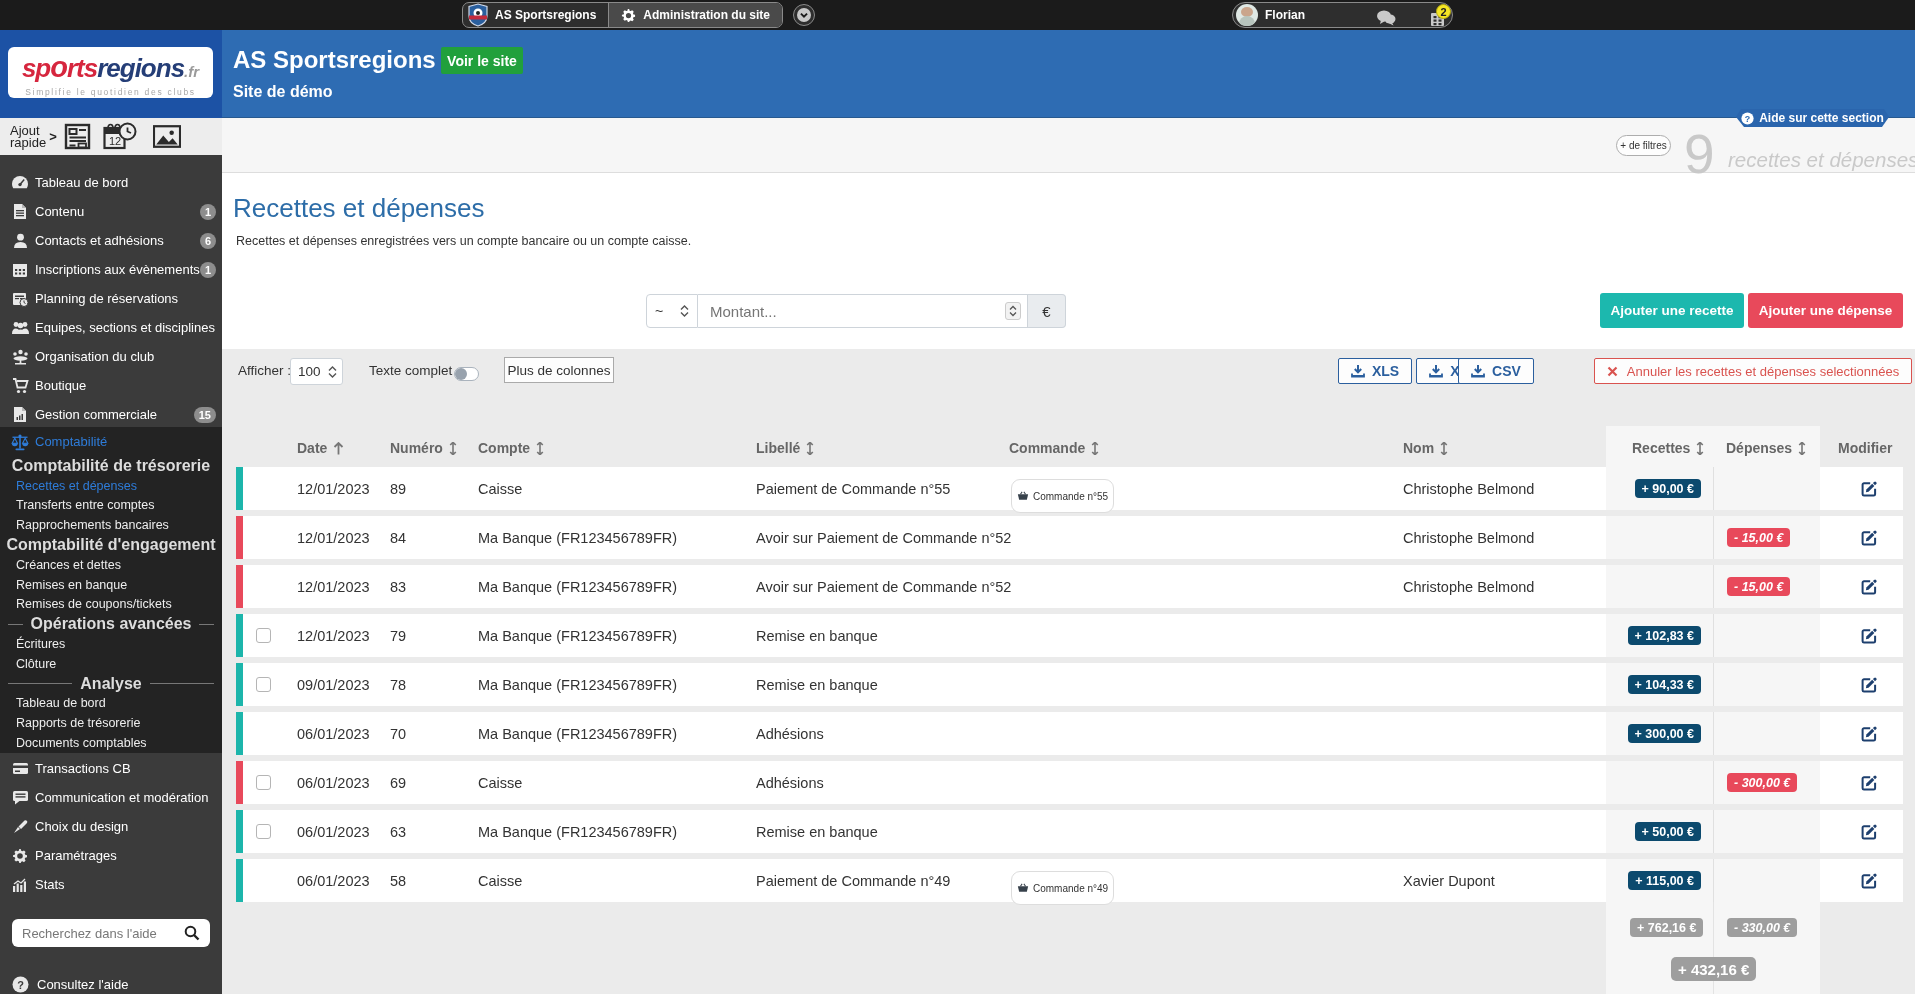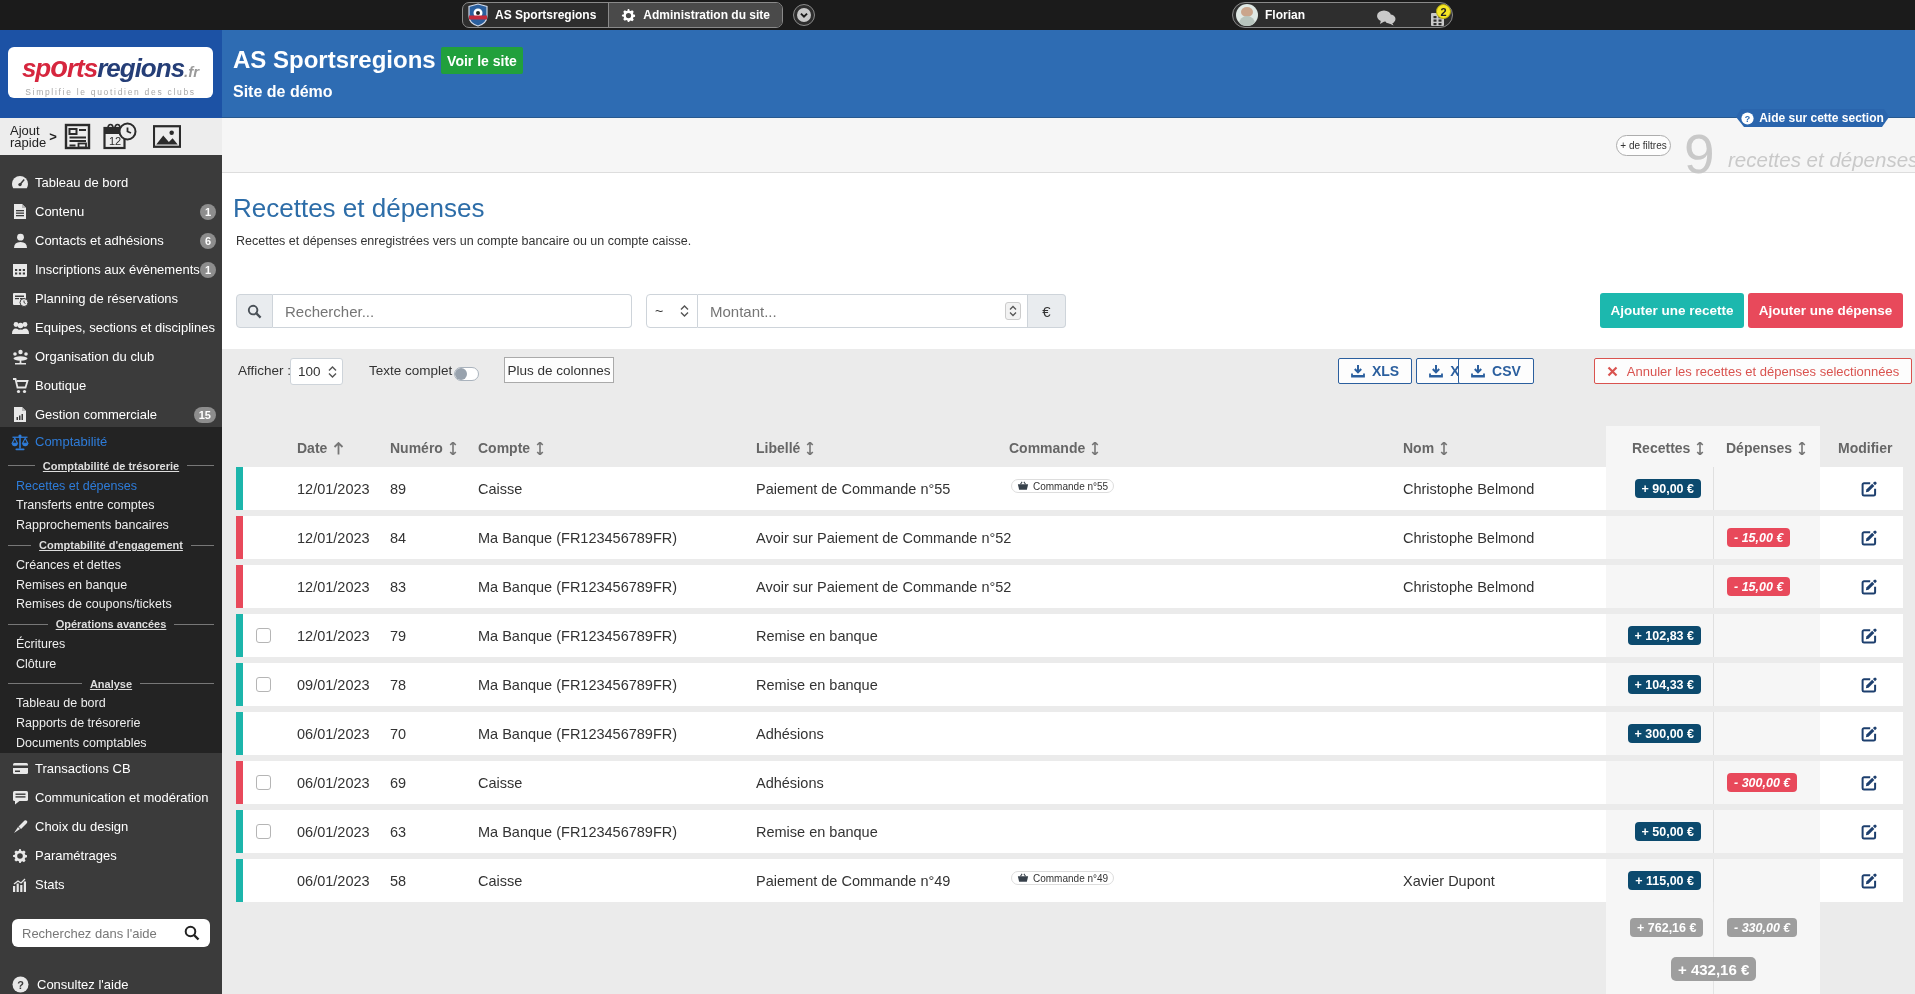--- a/index.html
+++ b/index.html
@@ -39,21 +39,21 @@
 #ajout .lbl { font-size:13px; color:#222; line-height:12px; margin-left:10px; font-weight:normal; }
 #ajout .gt { font-size:13px; font-weight:bold; color:#222; margin:0 0 0 3px; }
 .menu { position:absolute; left:0; width:222px; }
 .mi { position:relative; height:29px; display:flex; align-items:center; color:#fff; font-size:13px; white-space:nowrap; }
 .mi .ic { width:20px; margin-left:10px; margin-right:5px; text-align:center; flex:none; display:flex; justify-content:center; }
 .mi .badge { position:absolute; right:6px; top:50%; transform:translateY(-50%); background:#8d8d8d; color:#fff; font-size:11px; font-weight:bold; border-radius:9px; padding:2px 5px; }
 .mi.active { color:#2e7cd9; }
 #submenu { position:absolute; left:0; top:309px; width:222px; background:#232323; }
 .smi { height:19.8px; display:flex; align-items:center; padding-left:16px; font-size:12.5px; color:#eee; white-space:nowrap; }
 .smi.blue { color:#2e7cd9; }
-.smsep { height:19.8px; display:flex; align-items:center; justify-content:center; color:#ddd; font-size:11px; font-weight:bold; white-space:nowrap;text-decoration:underline; }
+.smsep { height:19.8px; display:flex; align-items:center; justify-content:center; color:#ddd; font-size:16px; font-weight:bold; white-space:nowrap; }
 .smsep:before, .smsep:after { content:""; height:1px; background:#777; flex:1; margin:0 8px; }
 #helpsearch { position:absolute; left:12px; top:801px; width:198px; height:28px; background:#ffffff; border-radius:6px; display:flex; align-items:center; }
 #helpsearch .ph { flex:1; margin-left:10px; font-size:13px; color:#777; }
 #consult { position:absolute; left:12px; top:858px; color:#fff; font-size:13px; display:flex; align-items:center; }
 
 
 #main { position:absolute; left:222px; top:118px; width:1693px; height:876px; background:#fff; }
 #topstrip { position:absolute; left:0; top:0; width:1693px; height:55px; background:#f6f6f6; border-bottom:1px solid #ddd; }
 #filtres { position:absolute; left:1394px; top:17px; width:55px; height:21px; border:1px solid #adadad; background:#fdfdfd; border-radius:11px; font-size:10px; color:#333; display:flex; align-items:center; justify-content:center; }
 #bignum { position:absolute; left:1462px; top:6px; font-size:55px; color:#c9c9c9; line-height:1.1; }
@@ -89,21 +89,21 @@
 
 #band { position:absolute; left:1384px; top:308px; width:214px; background:#f6f6f6; }
 #table { position:absolute; left:14px; top:308px; width:1667px; }
 .th { position:absolute; top:14px; font-size:14px; font-weight:bold; color:#666; }
 .row { position:absolute; left:0; width:1667px; height:43px; background:#fff; }
 .row .bar { position:absolute; left:0; top:0; width:7px; height:43px; }
 .bar.g { background:#1cb5ab; }
 .bar.r { background:#e8495b; }
 .cell { position:absolute; top:0; height:43px; display:flex; align-items:center; font-size:14.5px; color:#333; }
 .cbx { position:absolute; left:20px; top:14px; width:15px; height:15px; border:1px solid #b5b5b5; border-radius:3px; background:#fff; }
-.pill { position:absolute; left:775px; top:12px; height:14px; padding:0 5px; border:1px solid #ddd; border-radius:9px; background:#fff; font-size:10px; color:#333; display:flex; align-items:center; gap:4px; }
+.pill { position:absolute; left:775px; top:12px; height:34px; padding:0 5px; border:1px solid #ddd; border-radius:9px; background:#fff; font-size:10px; color:#333; display:flex; align-items:center; gap:4px; }
 .amt { position:absolute; top:12px; height:19px; border-radius:4px; color:#fff; font-size:12.5px; font-weight:bold; display:flex; align-items:center; padding:0 7px; }
 .amt.g { background:#0c4a6e; }
 .amt.r { background:#e8495b;font-style:italic; }
 .amt.gray { background:#9e9e9e; }
 .edit { position:absolute; left:1625px; top:13px; }
 </style>
 </head>
 <body>
 <div id="page">
 
@@ -372,29 +372,20 @@
     <div id="aide">
       <svg width="13" height="13" viewBox="0 0 16 16" style="margin-right:5px">
           <circle cx="8" cy="8" r="7.5" fill="#fff"></circle>
           <text x="8" y="12" font-size="11" font-weight="bold" fill="#2e6cb3" text-anchor="middle" font-family="Liberation Sans">?</text>
         </svg>
       Aide sur cette section
     </div>
     <div id="pagetitle">Recettes et dépenses</div>
     <div id="pagesub">Recettes et dépenses enregistrées vers un compte bancaire ou un compte caisse.</div>
 
-    <div id="srch">
-      <div class="addon">
-          <svg width="15" height="15" viewBox="0 0 16 16">
-            <circle cx="6.5" cy="6.5" r="4.6" fill="none" stroke="#495057" stroke-width="2"></circle>
-            <path d="M10 10 L14.5 14.5" stroke="#495057" stroke-width="2.4"></path>
-          </svg>
-        </div>
-      <div class="inp">Rechercher...</div>
-    </div>
     <div id="amount">
       <div class="sel">~ <svg width="9" height="12" viewBox="0 0 9 12">
             <path d="M1 4.5 L4.5 1 L8 4.5" fill="none" stroke="#555" stroke-width="1.4"></path>
             <path d="M1 7.5 L4.5 11 L8 7.5" fill="none" stroke="#555" stroke-width="1.4"></path>
           </svg></div>
       <div class="inp">Montant... <span style="display:inline-flex;flex-direction:column;border:1px solid #ccc;border-radius:3px;background:#f2f2f2;padding:1px 3px;">
             <svg width="8" height="14" viewBox="0 0 8 14">
               <path d="M1 5.5 L4 2.5 L7 5.5" fill="none" stroke="#555" stroke-width="1.3"></path>
               <path d="M1 8.5 L4 11.5 L7 8.5" fill="none" stroke="#555" stroke-width="1.3"></path>
             </svg>

